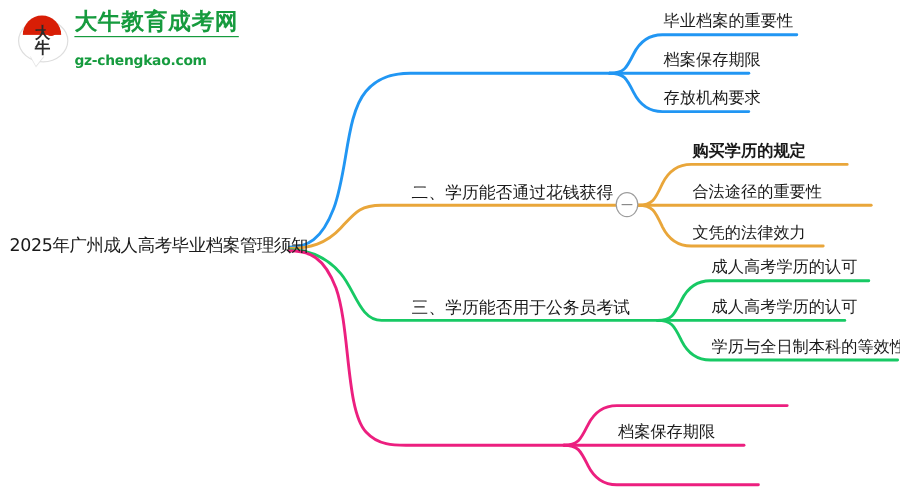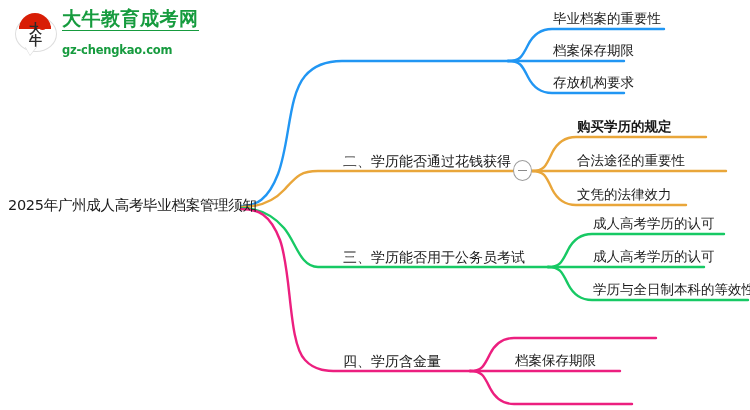--- a/index.html
+++ b/index.html
@@ -246,21 +246,20 @@
     </div>
   </div>
 
   <div class="node-text" id="root-node">2025年广州成人高考毕业档案管理须知</div>
 
 
   <div class="node-text l1-node" style="left:343px; top:152px;">二、学历能否通过花钱获得</div>
 
   <div class="node-text l1-node" style="left:343px; top:248px;">三、学历能否用于公务员考试</div>
 
-  <div class="node-text l1-node" style="left:343px; top:352px;">四、学历含金量</div>
 
   <div id="collapse-toggle"></div>
 
   <div class="node-text l2-node" style="left:553px; top:10px;">毕业档案的重要性</div>
 
   <div class="node-text l2-node" style="left:553px; top:42px;">档案保存期限</div>
 
   <div class="node-text l2-node" style="left:553px; top:74px;">存放机构要求</div>
 
   <div class="node-text l2-node" style="left:577px; top:118px;font-weight:bold;">购买学历的规定</div>

